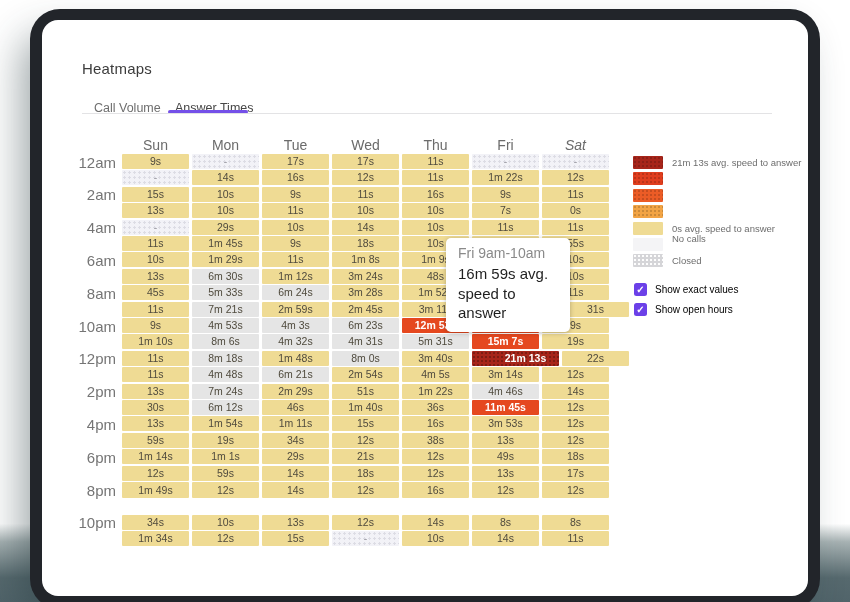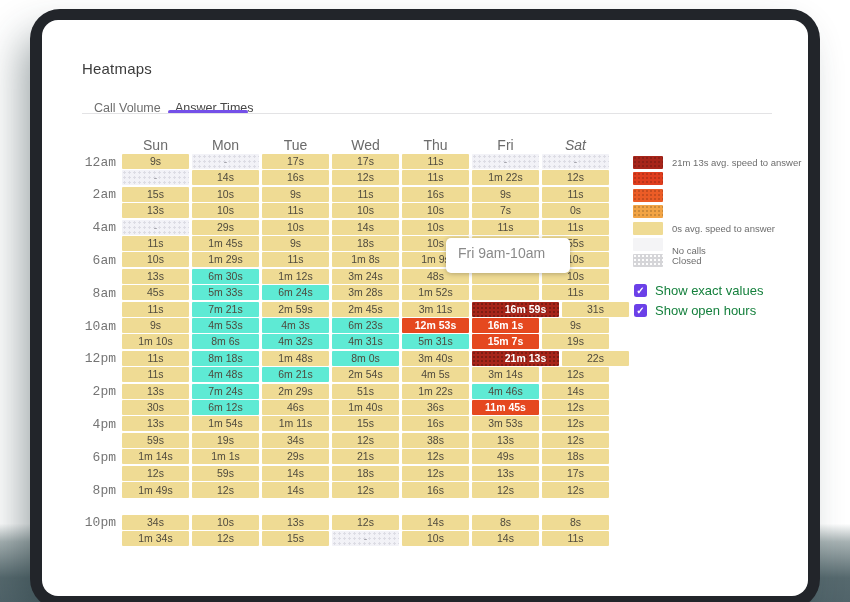--- a/index.html
+++ b/index.html
@@ -18,28 +18,28 @@
     position:absolute;left:12px;top:11px;width:766px;height:576px;
     background:#ffffff;border-radius:16px;overflow:hidden;
   }
   .title{position:absolute;left:40px;top:40px;font-size:15px;font-weight:500;color:#3c3c3c;letter-spacing:.2px;}
   .tab{position:absolute;top:81px;font-size:12.5px;color:#6e6e6e;cursor:pointer;white-space:nowrap;}
   .tab.active{color:#474747;}
   .tab-underline{position:absolute;left:126px;top:90px;width:80px;height:3.5px;border-radius:2px;background:#7450e8;}
   .tab-divider{position:absolute;left:40px;top:93px;width:690px;height:1px;background:#e3e3e5;}
 
   .colhead{position:absolute;width:67px;text-align:center;font-size:14px;color:#6b6b6b;height:14px;line-height:14px;top:118px;}
-  .rowlabel{position:absolute;left:28px;width:46px;text-align:right;font-size:13px;color:#757575;height:15px;line-height:15px;font-family:Liberation Mono, monospace;}
+  .rowlabel{position:absolute;left:28px;width:46px;text-align:right;font-size:15px;color:#757575;height:15px;line-height:15px;}
   .hrow{position:absolute;left:80px;display:flex;gap:3px;height:15px;}
   .cell{
     width:67px;height:15px;line-height:15px;text-align:center;
     font-size:10.5px;color:#4f4a3d;border-radius:1px;flex:0 0 67px;
   }
   .c-y{background:#efdb94;}
-  .c-o{background:#5eead4;}
+  .c-o{background:#e5e5e5;}
   .c-r{background:#e5481f;color:#fff;font-weight:700;}
   .c-d{
     background-color:#a7251a;color:#fff;font-weight:700;
     background-image:radial-gradient(rgba(0,0,0,.25) 1px,transparent 1.2px);
     background-size:4px 4px;
     padding-left:20px;
   }
   .c-n{
     background-color:#f2f2f7;color:#9a9aa2;
     background-image:radial-gradient(#dcdce4 1px,transparent 1.1px);
@@ -49,21 +49,21 @@
   .swatch{position:absolute;left:591px;width:30px;height:13px;border-radius:1px;}
   .swatch.dotted{background-image:radial-gradient(rgba(0,0,0,.16) 1px,transparent 1.2px);background-size:4px 4px;}
   .swatch.wdotted{background-image:radial-gradient(rgba(255,255,255,.95) 1px,transparent 1.2px);background-size:4px 4px;}
   .legendlabel{position:absolute;left:630px;font-size:9.5px;color:#6d6d6d;height:13px;line-height:13px;white-space:nowrap;}
 
   .cbrow{position:absolute;left:592px;display:flex;align-items:center;gap:8px;cursor:pointer;}
   .cbbox{
     width:13px;height:13px;border-radius:2.5px;background:#6b40e8;
     color:#fff;font-size:10px;line-height:13px;text-align:center;font-weight:700;flex:0 0 13px;
   }
-  .cblabel{font-size:13px;color:#15803d;white-space:nowrap;}
+  .cblabel{font-size:10px;color:#000000;white-space:nowrap;}
 
   .tooltip{
     position:absolute;left:404px;top:218px;width:124px;box-sizing:border-box;
     background:#ffffff;border-radius:5px;padding:7px 8px 9px 12px;
     box-shadow:0 1px 5px rgba(0,0,0,.25);z-index:5;
   }
   .tooltip .ctx{font-size:14px;color:#8a8a8a;margin-bottom:3px;}
   .tooltip .val{font-size:15px;color:#1f1f1f;line-height:1.3;}
 </style>
 </head>
@@ -319,34 +319,35 @@
         </div>
       <div id="legend">
           <div class="swatch dotted" style="top: 136px; background-color: rgb(167, 37, 26);"></div>
           <div class="legendlabel" style="top: 136px;">21m 13s avg. speed to answer</div>
           <div class="swatch dotted" style="top: 152.4px; background-color: rgb(224, 62, 30);"></div>
           <div class="swatch dotted" style="top: 168.8px; background-color: rgb(236, 92, 38);"></div>
           <div class="swatch dotted" style="top: 185.2px; background-color: rgb(242, 164, 69);"></div>
           <div class="swatch" style="top: 201.6px; background-color: rgb(239, 219, 148);"></div>
           <div class="legendlabel" style="top: 201.6px;">0s avg. speed to answer</div>
           <div class="swatch" style="top: 218px; background-color: rgb(244, 244, 246);"></div>
-          <div class="legendlabel" style="top: 224px;">No calls</div>
+          <div class="legendlabel" style="top: 212px;">No calls</div>
           <div class="swatch wdotted" style="top: 234.4px; background-color: rgb(213, 213, 216);"></div>
           <div class="legendlabel" style="top: 234.4px;">Closed</div>
         </div>
       <div id="checkboxes">
           <div class="cbrow" style="top: 263px;">
             <div class="cbbox">✓</div>
             <div class="cblabel">Show exact values</div>
           </div>
           <div class="cbrow" style="top: 283px;">
             <div class="cbbox">✓</div>
             <div class="cblabel">Show open hours</div>
           </div>
         </div>
 
       <div class="tooltip">
         <div class="ctx">Fri 9am-10am</div>
+        <div class="val">16m 59s avg. speed to answer</div>
       </div>
 
     </div>
   </div>
 </div>
 
 </body></html>

